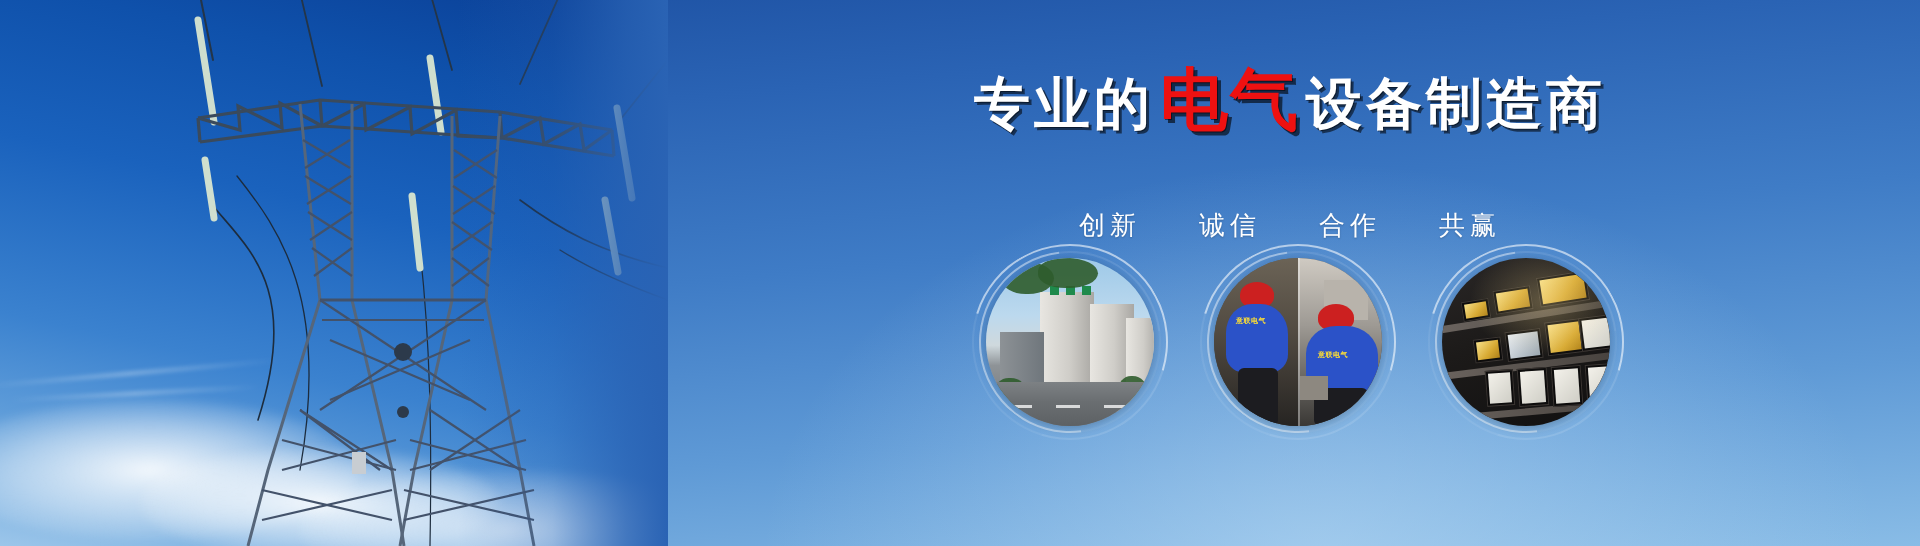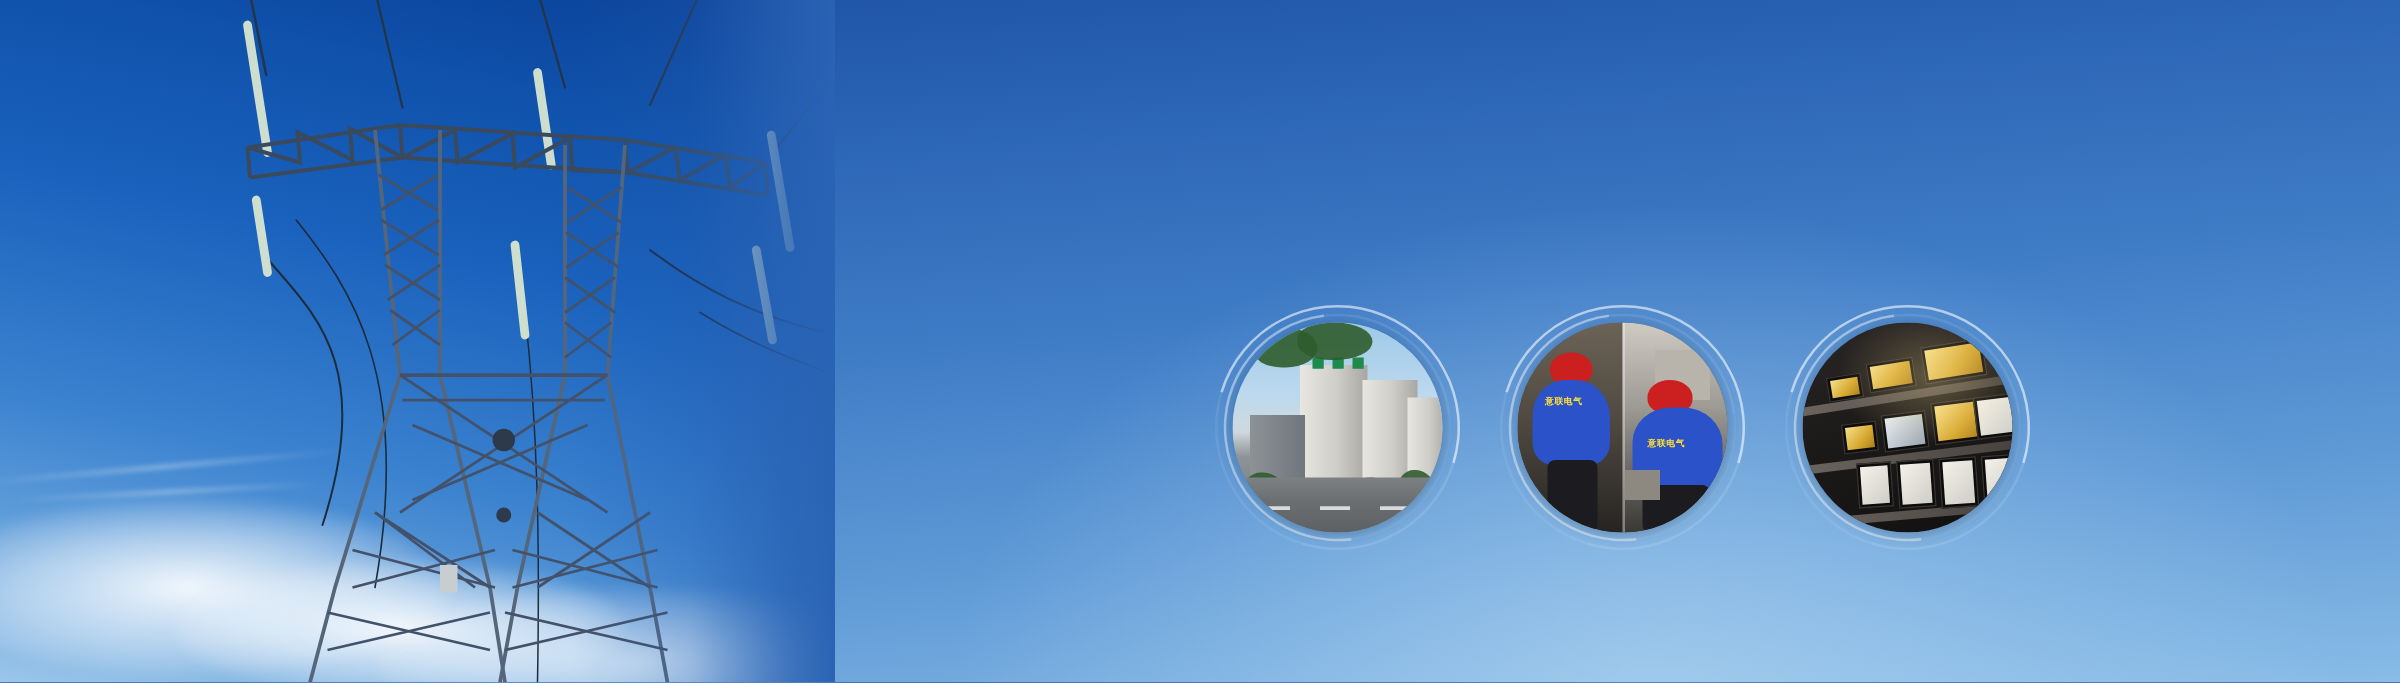--- a/index.html
+++ b/index.html
@@ -233,22 +233,31 @@
       <circle cx="403" cy="352" r="9" fill="#2c3a4b"></circle>
       <circle cx="403" cy="412" r="6" fill="#2c3a4b"></circle>
       <rect x="352" y="452" width="14" height="22" fill="#c8cdd2"></rect>
     </svg>
 
     <div class="fade"></div>
   </div>
 
   <div class="content">
 
-
-
+    <div class="headline">
+      <span class="w">专业的</span><span class="r">电气</span><span class="w">设备制造商</span>
+    </div>
+
+
+    <div class="keywords">
+      <span class="kw">创新</span>
+      <span class="kw">诚信</span>
+      <span class="kw">合作</span>
+      <span class="kw">共赢</span>
+    </div>
 
     <div class="circles">
 
       <div class="circle-item">
         <div class="ring"></div>
         <div class="ring2"></div>
         <div class="circle-photo">
           <div class="ph-building">
             <div class="bld" style="left:54px;  top:34px;  width:54px; height:120px;"></div>
             <div class="bld" style="left:104px; top:46px;  width:44px; height:108px;"></div>

